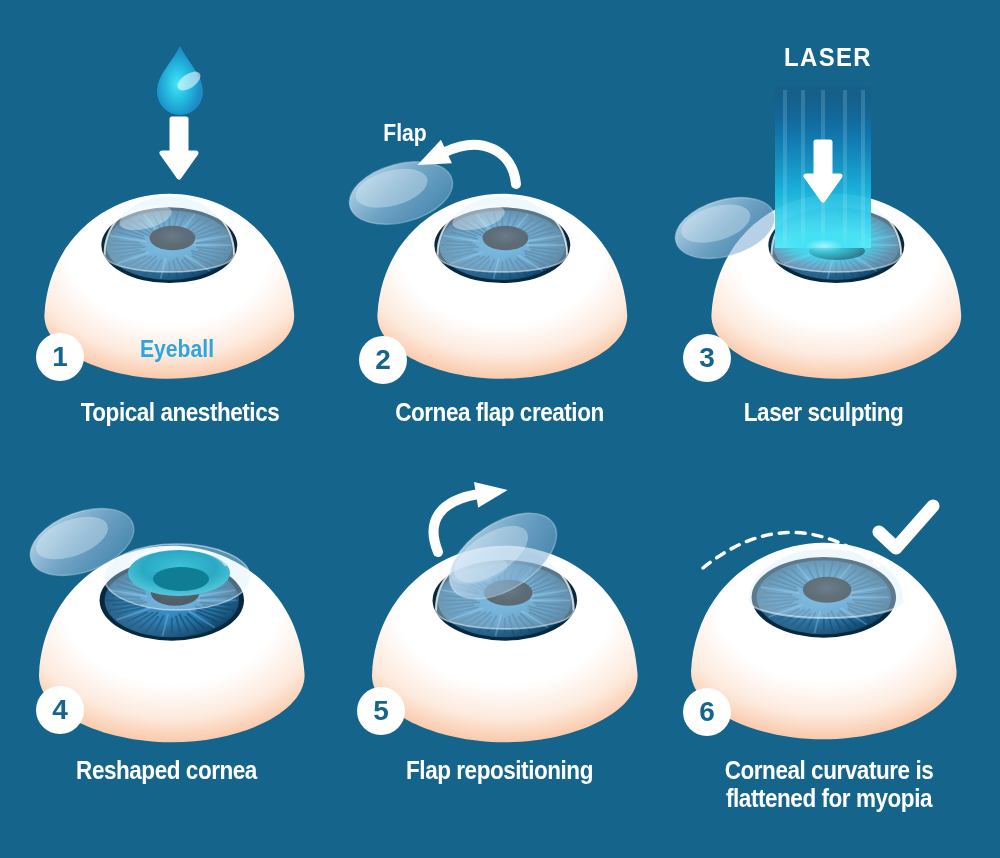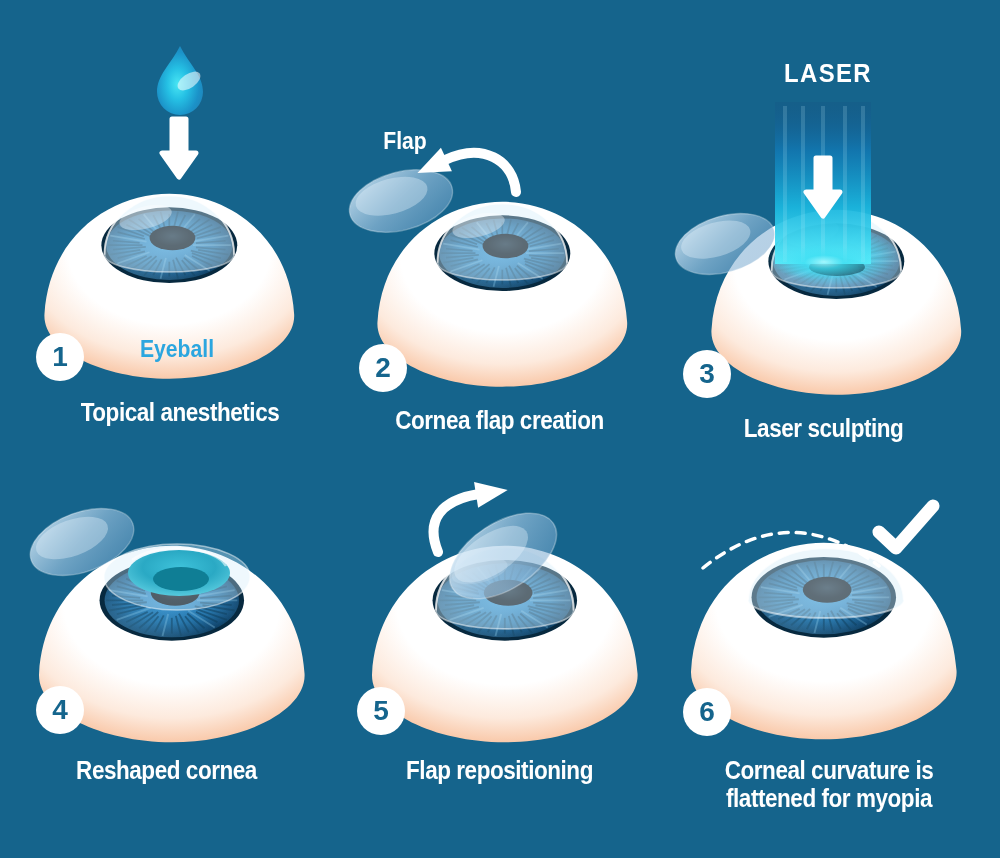--- a/index.html
+++ b/index.html
@@ -182,21 +182,21 @@
         <use href="#symCap"></use>
       </g>
     </svg>
     <div class="olabel label-eyeball" style="left:177px;top:336px">Eyeball</div>
     <div class="badge" style="left:36px;top:333px">
       <span>1</span>
     </div>
     <div class="caption" style="padding-left:30px">Topical anesthetics</div>
   </section>
 
-  <section class="panel row1" style="left:333px;top:8px;width:333px;height:440px">
+  <section class="panel row1" style="left:333px;top:0;width:333px;height:440px">
     <svg class="art" width="333" height="440" viewBox="0 0 333 440">
       <g transform="translate(35,148) scale(0.79)">
         <use href="#symEye"></use>
         <use href="#symCap"></use>
       </g>
       <g transform="translate(68,193) rotate(-15) scale(0.88)">
         <use href="#symFlap"></use>
       </g>
       <g>
         <path d="M183,184 C180,152 150,134 112,152" fill="none" stroke="#fff" stroke-width="10" stroke-linecap="round"></path>
@@ -205,21 +205,21 @@
         </g>
       </g>
     </svg>
     <div class="olabel label-flap" style="left:72px;top:120px">Flap</div>
     <div class="badge" style="left:26px;top:336px">
       <span>2</span>
     </div>
     <div class="caption">Cornea flap creation</div>
   </section>
 
-  <section class="panel row1" style="left:667px;top:16px;width:333px;height:440px">
+  <section class="panel row1" style="left:667px;top:0;width:333px;height:440px">
     <svg class="art" width="333" height="440" viewBox="0 0 333 440">
       <g transform="translate(35,148) scale(0.79)">
         <use href="#symEye"></use>
         <use href="#symCap"></use>
       </g>
       <ellipse cx="166" cy="240" rx="66" ry="30" fill="url(#gGlow)"></ellipse>
       <ellipse cx="170" cy="251" rx="28" ry="9" fill="rgba(10,30,42,0.55)"></ellipse>
       <g>
         <rect x="108" y="86" width="96" height="162" fill="url(#gBeam)"></rect>
         <rect x="116" y="90" width="4" height="156" fill="#bdeffb" opacity="0.18"></rect>

